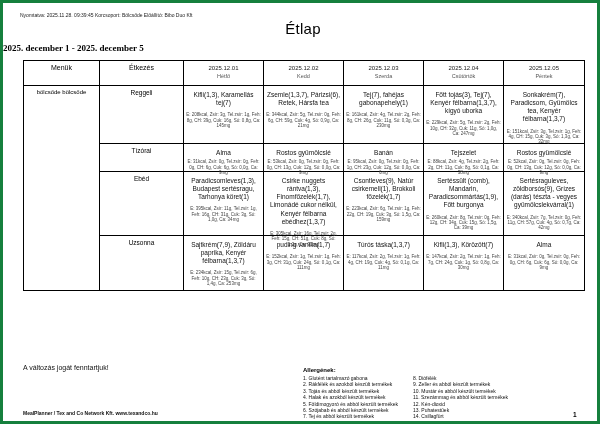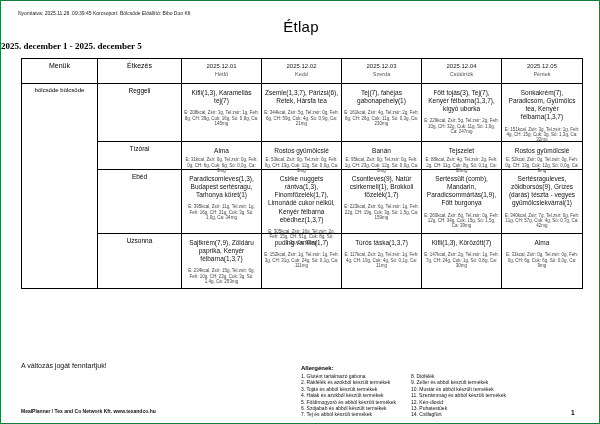--- a/index.html
+++ b/index.html
@@ -3,21 +3,21 @@
 <meta charset="utf-8">
 <style>
   * { margin: 0; padding: 0; box-sizing: border-box; }
   html, body { background: #ffffff; }
   body { font-family: "Liberation Sans", sans-serif; color: #000; }
   .page {
     position: relative;
     width: 600px;
     height: 424px;
     background: #fff;
-    border: 1px solid #15803d;
+    border: 3px solid #15803d;
     overflow: hidden;
   }
   .print-info {
     position: absolute; left: 17px; top: 9px;
     font-size: 5px; color: #222; white-space: nowrap;
   }
   .page-title {
     position: absolute; left: 0; top: 17px; width: 600px;
     text-align: center; font-size: 15px; font-weight: 400; letter-spacing: .3px;
   }

